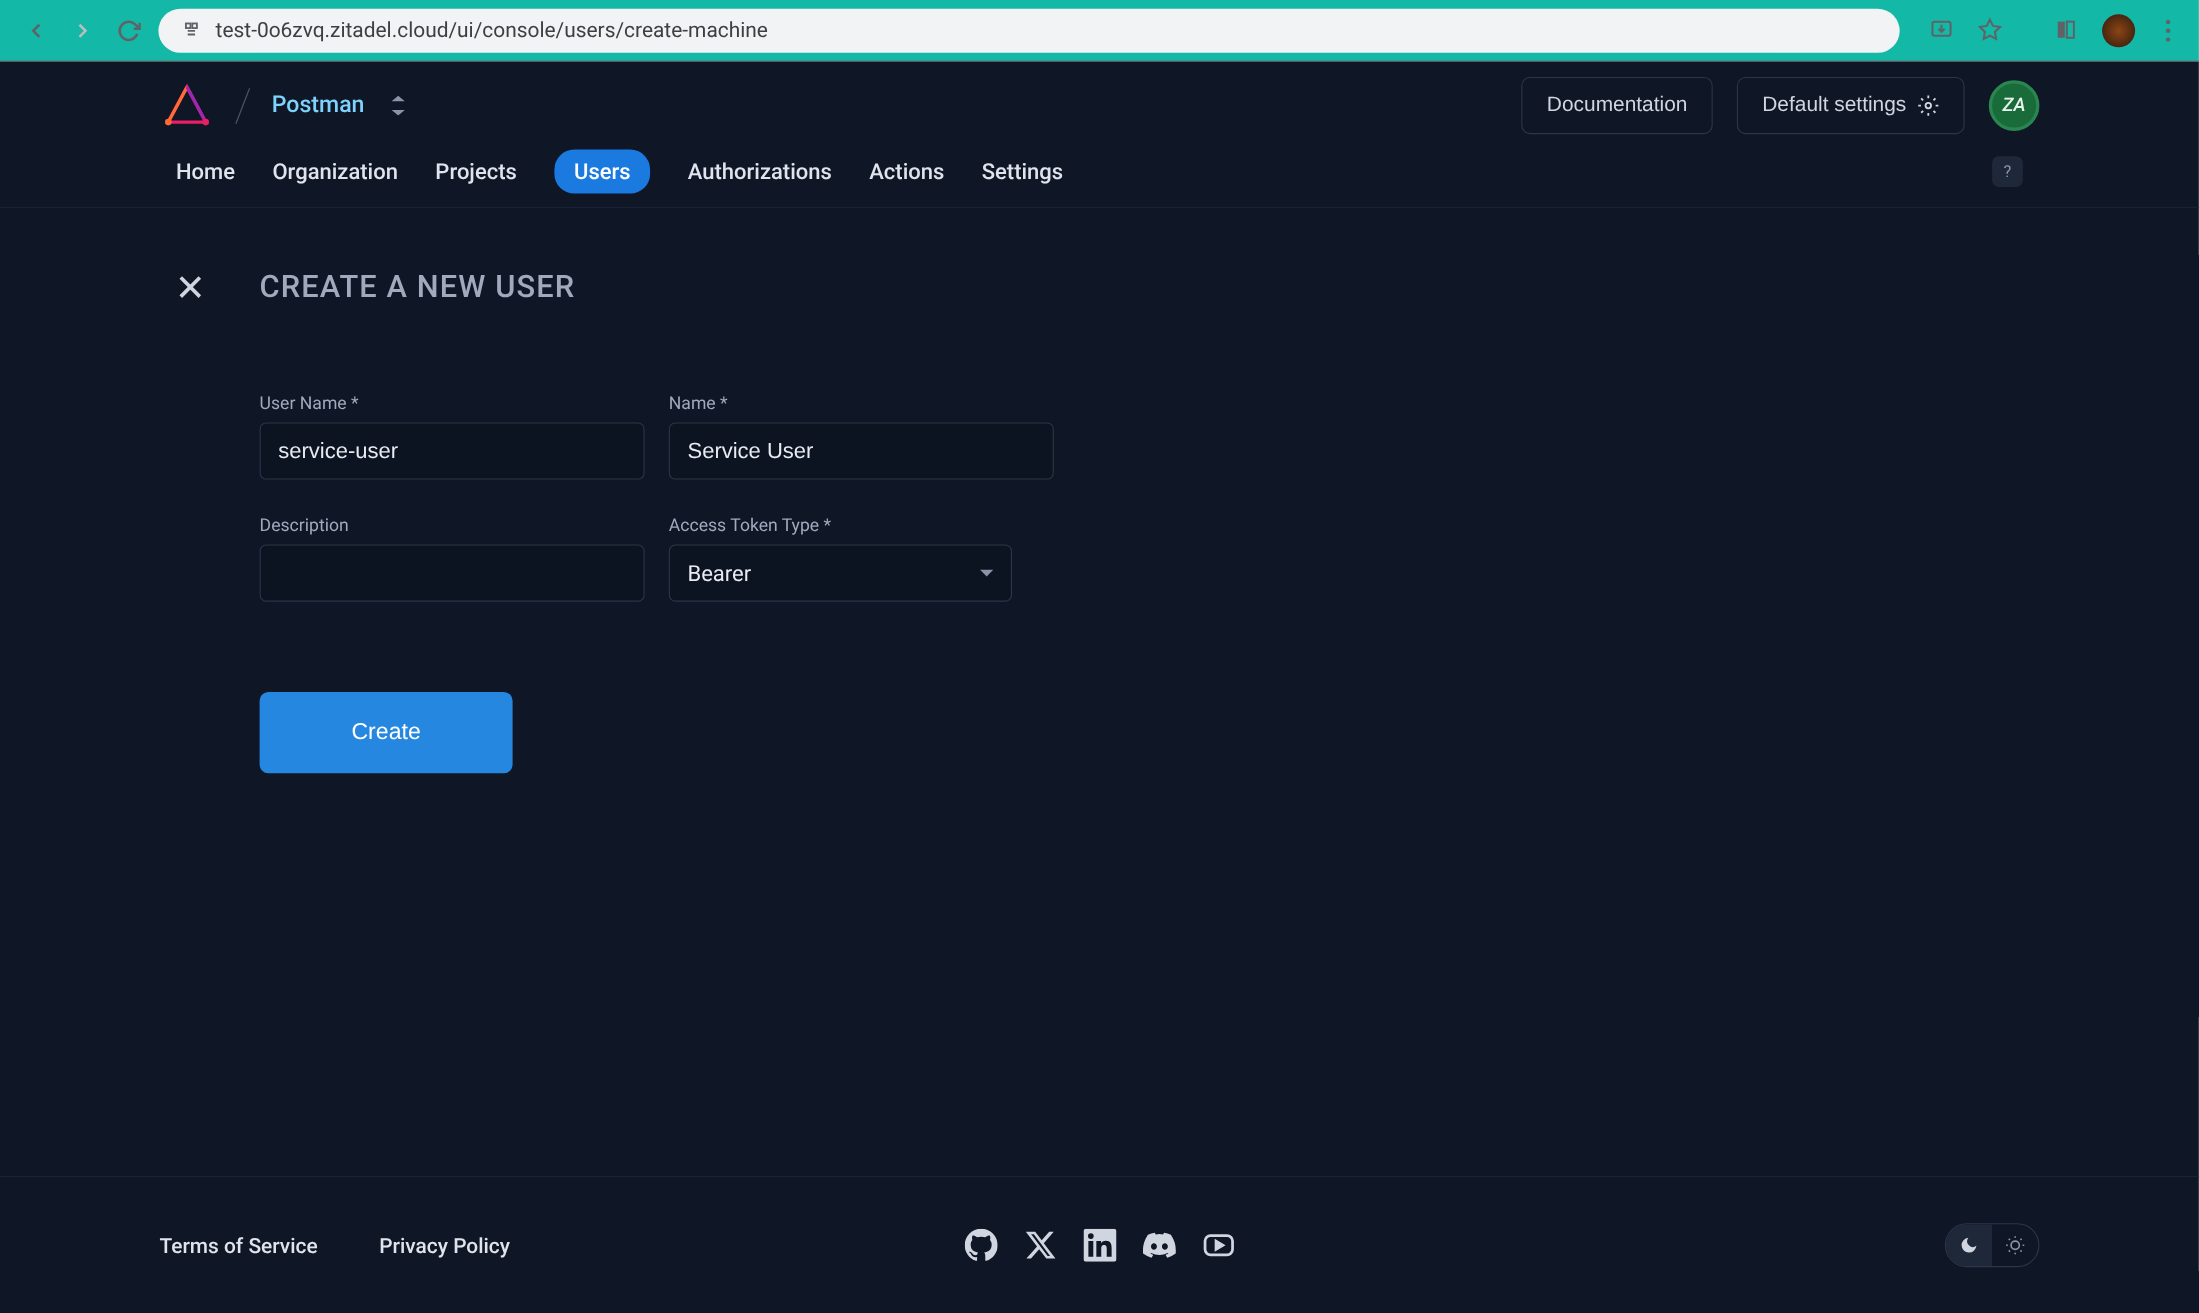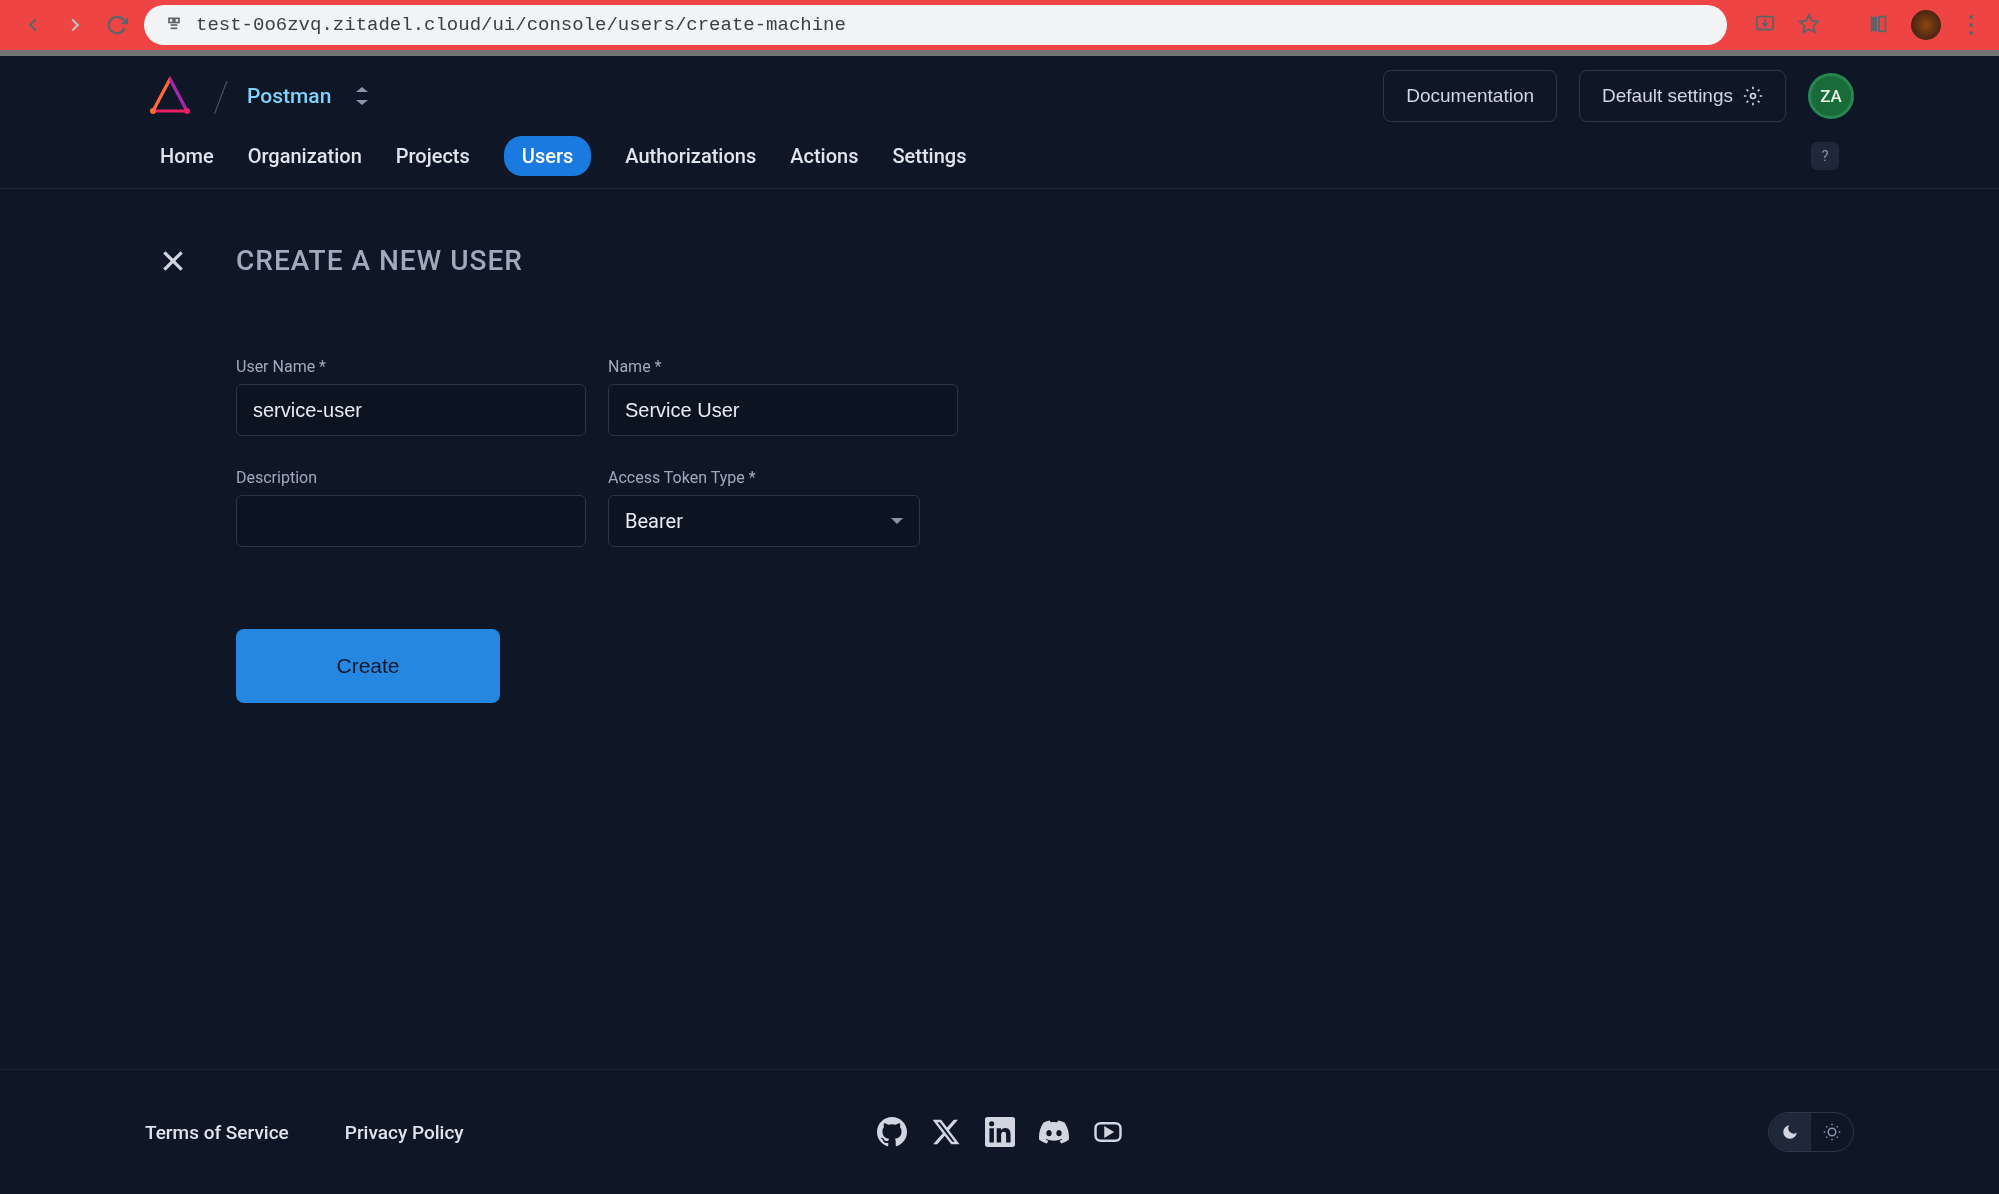--- a/index.html
+++ b/index.html
@@ -7,27 +7,26 @@
       font-family: -apple-system, BlinkMacSystemFont, "Segoe UI", Roboto, sans-serif;
       background: #fff;
       width: 1999px;
       height: 1194px;
       overflow: hidden;
     }
     
     
     .browser-bar {
       height: 56px;
-      background: #ef4444;
+      background: #14b8a6;
       display: flex;
       align-items: center;
       padding: 0 18px;
       gap: 12px;
-      border-bottom: 6px solid #737373;
-      font-family: Liberation Mono, monospace;
+      border-bottom: 1px solid #737373;
     }
     .nav-btn {
       width: 30px;
       height: 30px;
       display: flex;
       align-items: center;
       justify-content: center;
       color: #5f6368;
       cursor: pointer;
     }
@@ -151,20 +150,21 @@
       border-radius: 50%;
       background: #1a6b3a;
       border: 3px solid #2a8651;
       display: flex;
       align-items: center;
       justify-content: center;
       color: #e8f5ed;
       font-size: 17px;
       font-weight: 500;
       cursor: pointer;
+      font-style: italic;
     }
     
     
     .nav-tabs {
       display: flex;
       align-items: center;
       padding: 0 160px 12px 160px;
       gap: 34px;
     }
     .nav-tab {
@@ -265,26 +265,26 @@
       cursor: pointer;
     }
     .select-arrow {
       width: 0; height: 0;
       border-left: 6px solid transparent;
       border-right: 6px solid transparent;
       border-top: 6px solid #8a94a8;
     }
     .create-btn {
       margin-top: 50px;
-      width: 264px;
+      width: 230px;
       height: 74px;
       background: #2687e0;
       border: none;
       border-radius: 8px;
-      color: #0f172a;
+      color: #ffffff;
       font-size: 21px;
       font-weight: 500;
       cursor: pointer;
     }
     
     
     .footer {
       border-top: 1px solid #1a2438;
       padding: 42px 145px;
       display: flex;

